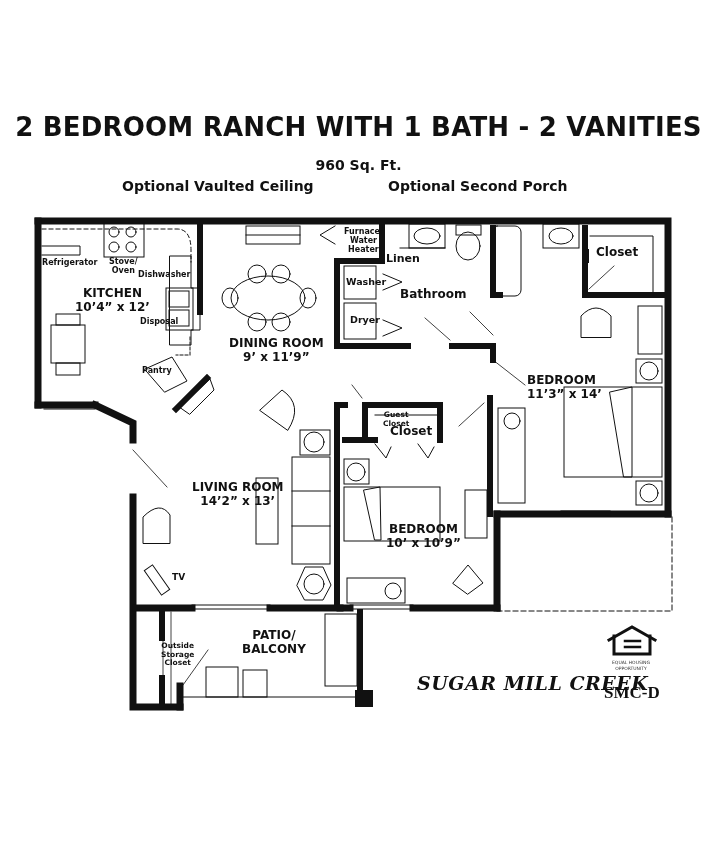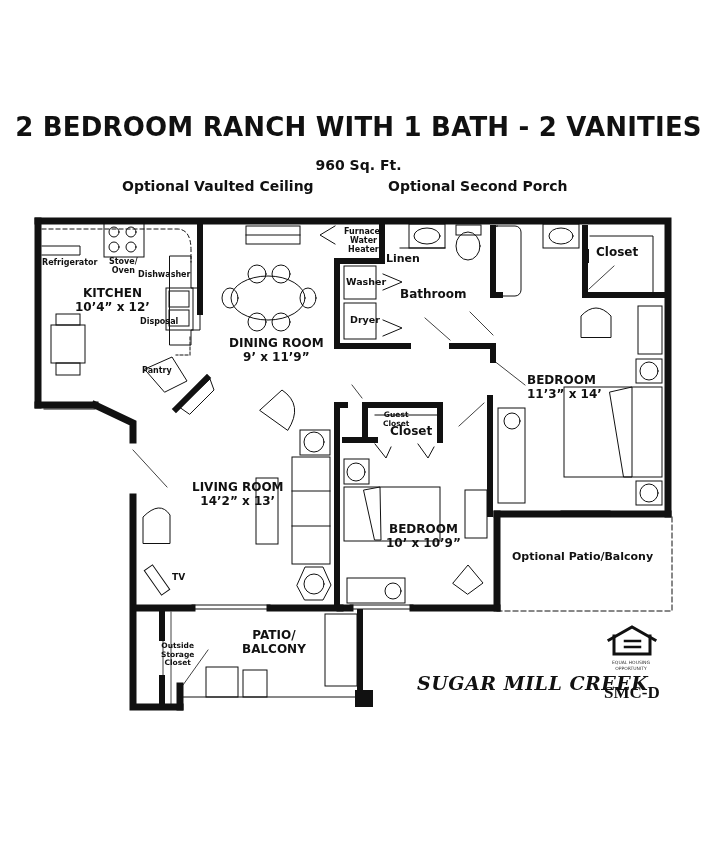--- a/index.html
+++ b/index.html
@@ -228,21 +228,20 @@
 <div class="lbl room" style="left:386px;top:523px;">
   <div>BEDROOM</div>
   <div>10’ x 10’9”</div>
 </div>
 <div class="lbl room" style="left:400px;top:288px;">Bathroom</div>
 <div class="lbl room" style="left:242px;top:629px;text-align:center;">
   <div>PATIO/</div>
   <div>BALCONY</div>
 </div>
 <div class="lbl mid" style="left:512px;top:549px;line-height:1.5;">
-  <div>Optional Patio/Balcony</div>
 </div>
 
 <div class="lbl small" style="left:42px;top:258px;">Refrigerator</div>
 <div class="lbl small" style="left:109px;top:257px;">
   <div>Stove/</div>
   <div>Oven</div>
 </div>
 <div class="lbl small" style="left:138px;top:270px;">Dishwasher</div>
 <div class="lbl small" style="left:140px;top:317px;">Disposal</div>
 <div class="lbl small" style="left:142px;top:366px;">Pantry</div>

